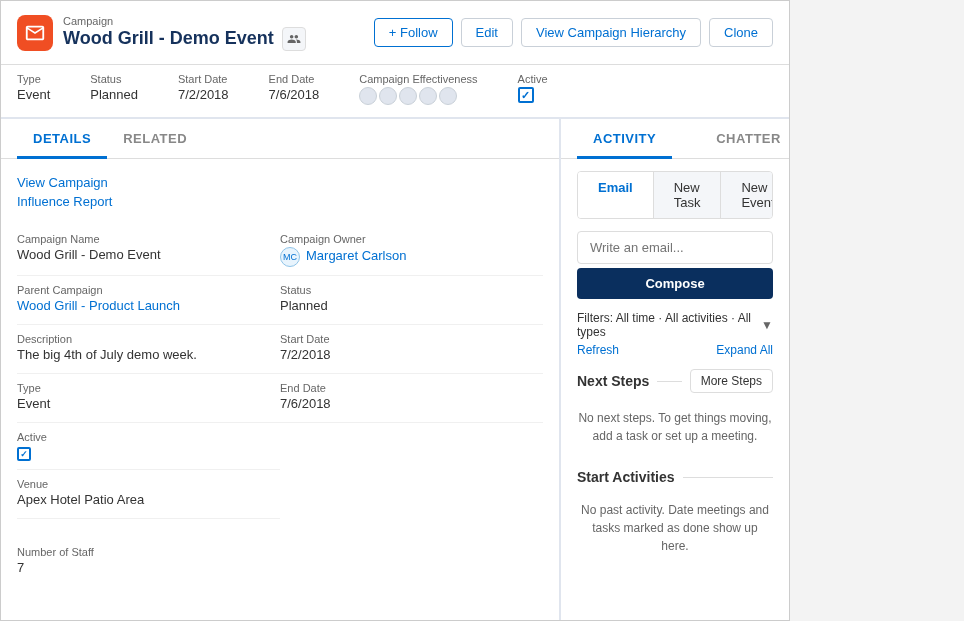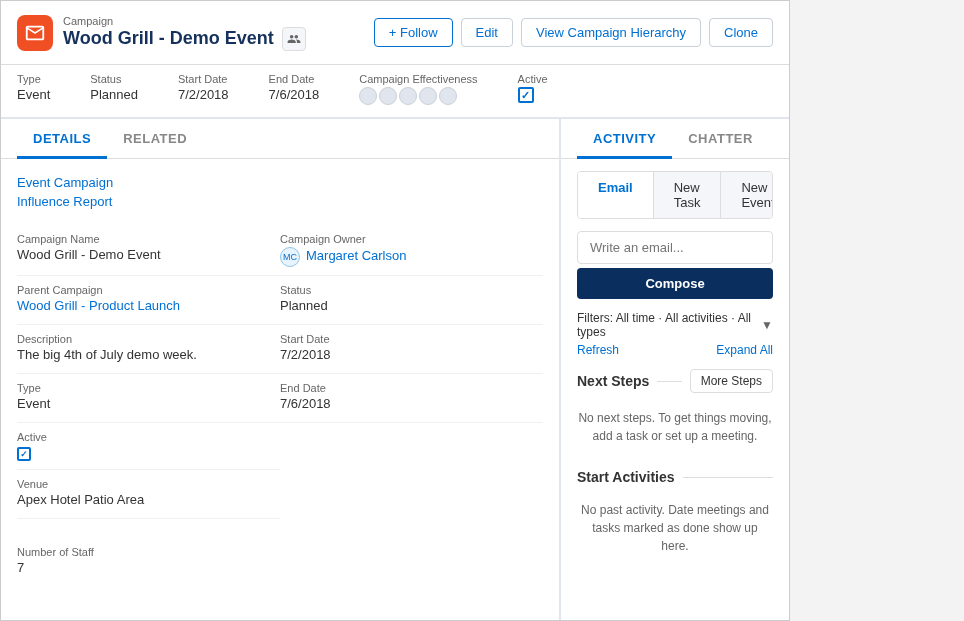--- a/index.html
+++ b/index.html
@@ -51,21 +51,21 @@
     .field-item:last-child { border-bottom: none; margin-top: 19px; }
     .field-label { font-size: 11px; color: #666; margin-bottom: 2px; }
     .field-value { font-size: 13px; color: #333; min-height: 18px; }
     .field-value.link { color: #0070d2; cursor: pointer; }
     .field-edit-icon { position: absolute; right: 4px; bottom: 10px; color: #999; font-size: 11px; opacity: 0; cursor: pointer; }
     .field-checkbox { width: 14px; height: 14px; border: 2px solid #0070d2; border-radius: 2px; display: inline-flex; align-items: center; justify-content: center; }
     .field-checkbox::after { content: '✓'; color: #0070d2; font-size: 9px; font-weight: bold; }
 
     
     .right-panel { flex: 1; display: flex; flex-direction: column; overflow: hidden; }
-    .right-tabs { display: flex; border-bottom: 1px solid #ddd; padding: 0 16px; }
+    .right-tabs { display: flex; border-bottom: 1px solid #ddd; padding: 0 16px; gap: 28px; }
 
     
     .activity-body { flex: 1; overflow-y: auto; padding: 12px 16px; }
     .compose-tabs { display: flex; border: 1px solid #ddd; border-radius: 4px; margin-bottom: 12px; overflow: hidden; }
     .compose-tab { padding: 8px 20px; font-size: 13px; font-weight: 500; cursor: pointer; color: #333; background: #f4f6f9; border-right: 1px solid #ddd; }
     .compose-tab:last-child { border-right: none; }
     .compose-tab.active { background: #fff; color: #0070d2; font-weight: 600; }
     .compose-row { display: flex; gap: 4px; margin-bottom: 12px; flex-direction: column; }
     .compose-input { flex: 1; border: 1px solid #ddd; border-radius: 4px; padding: 8px 12px; font-size: 13px; color: #666; outline: none; }
     .compose-btn { background: #0a2f5e; color: #fff; border: none; border-radius: 4px; padding: 8px 16px; font-size: 13px; cursor: pointer; font-weight: 600; }
@@ -158,21 +158,21 @@
 
   <div class="main-content">
 
     <div class="left-panel">
       <div class="tabs">
         <div class="tab active">DETAILS</div>
         <div class="tab">RELATED</div>
       </div>
       <div class="panel-body">
         <div class="detail-links">
-          <a class="detail-link">Event Campaign</a>
+          <a class="detail-link">View Campaign</a>
           <a class="detail-link">Influence Report</a>
         </div>
 
         <div class="fields-grid">
 
           <div class="field-item">
             <div class="field-label">Campaign Name</div>
             <div class="field-value">Wood Grill - Demo Event</div>
             <span class="field-edit-icon">✏</span>
           </div>

